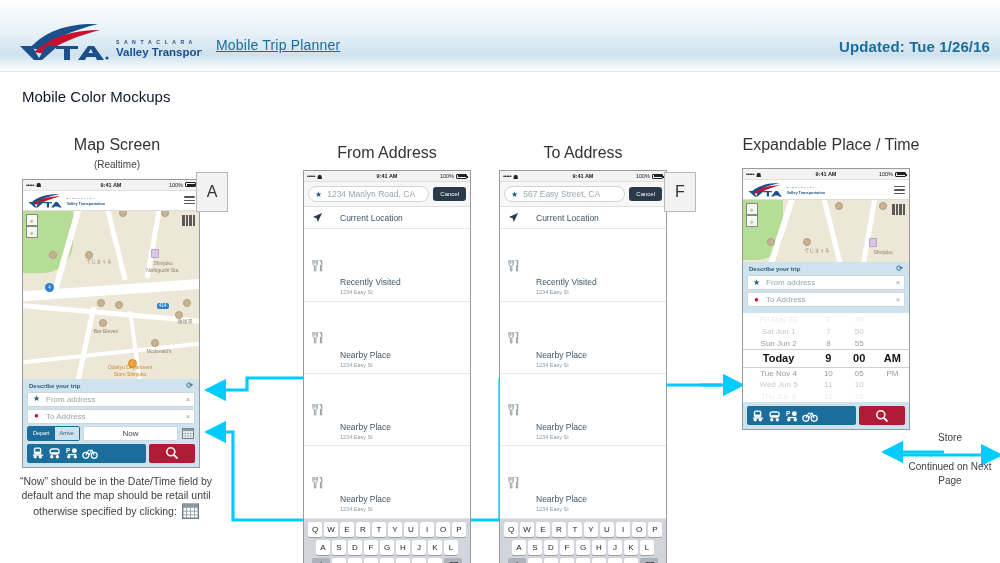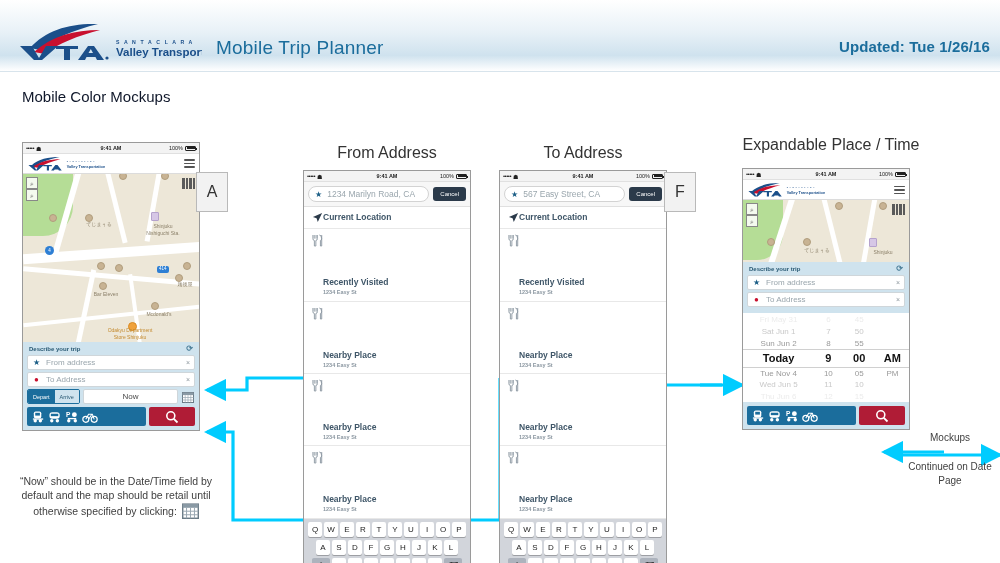--- a/index.html
+++ b/index.html
@@ -14,21 +14,21 @@
   
   .header {
     position: absolute; left: 0; top: 0; width: 1000px; height: 72px;
     background: linear-gradient(to bottom, #ffffff 0%, #e8f1f7 45%, #cfe2ee 78%, #ffffff 100%);
     border-bottom: 1px solid #d8e4ec;
   }
   .logo { position: absolute; left: 12px; top: 22px; width: 190px; height: 38px; }
   .logo svg { display: block; }
   .header-title {
     position: absolute; left: 216px; top: 37px;
-    font-size: 19px; color: #1b6d9c; letter-spacing: .2px;
+    font-size: 14px; color: #1b6d9c; letter-spacing: .2px; text-decoration: underline;
   }
   .header-updated {
     position: absolute; right: 10px; top: 38px;
     font-size: 15px; color: #1b6d9c; font-weight: 600; letter-spacing: .1px;
   }
 
   
   .slide-title {
     position: absolute; left: 22px; top: 88px;
     font-size: 15px; color: #0f172a;
@@ -130,22 +130,22 @@
     flex: 1; background: #fff; border: 1px solid #d3d3d3; border-radius: 9px;
     height: 16px; display: flex; align-items: center; padding: 0 6px;
   }
   .addr-input .ftext { font-size: 8.5px; color: #9aa6ad; margin-left: 5px; }
   .cancel-btn {
     background: #2b3a4a; color: #fff; font-size: 6px; border-radius: 3px;
     padding: 4px 7px; line-height: 1;
   }
   .list { background: #fff; }
   .list-item {
-    display: flex; align-items: flex-start; gap: 0; padding: 5px 7px;
-    border-bottom: 1px solid #e8e8e8; min-height: 22px; font-weight: bold;
+    display: flex; align-items: center; gap: 17px; padding: 5px 7px;
+    border-bottom: 1px solid #e8e8e8; min-height: 22px;
   }
   .list-ico { width: 12px; display: flex; justify-content: center; color: #2b3a4a; }
   .li-title { font-size: 8.5px; color: #3f5668; line-height: 1.15; margin-top: 44px; }
   .li-sub { font-size: 5.5px; color: #8b97a1; line-height: 1.2; margin-top: 1px; }
   .li-cur { font-size: 8.5px; color: #3f5668; }
 
   
   .kbd { background: #d2d5db; padding: 3px 2px 3px; }
   .krow { display: flex; justify-content: center; gap: 2px; margin-bottom: 3px; }
   .key {
@@ -224,20 +224,24 @@
     <polyline points="500,378 500,520 233,520 233,432 207,432" fill="none" stroke="#00ccff" stroke-width="3.2" marker-end="url(#ah)"></polyline>
 
     <polyline points="640,440 640,385 722,385 722,385" fill="none" stroke="#00ccff" stroke-width="3.2"></polyline>
     <polyline points="700,385 742,385" fill="none" stroke="#00ccff" stroke-width="3.2" marker-end="url(#ah)"></polyline>
 
     <polyline points="944,452 884,452" fill="none" stroke="#00ccff" stroke-width="3.2" marker-end="url(#ah)"></polyline>
     <polyline points="893,455 1000,455" fill="none" stroke="#00ccff" stroke-width="3.2" marker-end="url(#ah)"></polyline>
   </svg>
 
   <div class="panel" style="left:22px; top:136px; width:190px;">
+    <div class="panel-heading">
+      <span>Map Screen</span><br>
+      <span class="panel-sub">(Realtime)</span>
+    </div>
 
     <div class="phone" style="width:178px; margin-top:6px;">
 
       <div class="statusbar">
         <span class="sb-dots">•••••</span>
         <span class="sb-wifi">☗</span>
         <span class="sb-time">9:41 AM</span>
         <span class="sb-right">
           <span>100%</span>
           <span class="sb-batt"></span>
@@ -797,16 +801,16 @@
             <svg width="14" height="14" viewBox="0 0 14 14">
               <circle cx="5.8" cy="5.8" r="4" fill="none" stroke="#fff" stroke-width="1.6"></circle>
               <line x1="8.8" y1="8.8" x2="12.5" y2="12.5" stroke="#fff" stroke-width="1.8"></line>
             </svg>
           </div>
         </div>
       </div>
     </div>
   </div>
 
-  <div class="caption" style="left:905px; top:431px; width:90px; font-size:10px;">Mockups</div>
-  <div class="caption" style="left:905px; top:460px; width:90px; font-size:10px;">Continued on Date Page</div>
+  <div class="caption" style="left:905px; top:431px; width:90px; font-size:10px;">Store</div>
+  <div class="caption" style="left:905px; top:460px; width:90px; font-size:10px;">Continued on Next Page</div>
 
 </div>
 
 </body></html>

